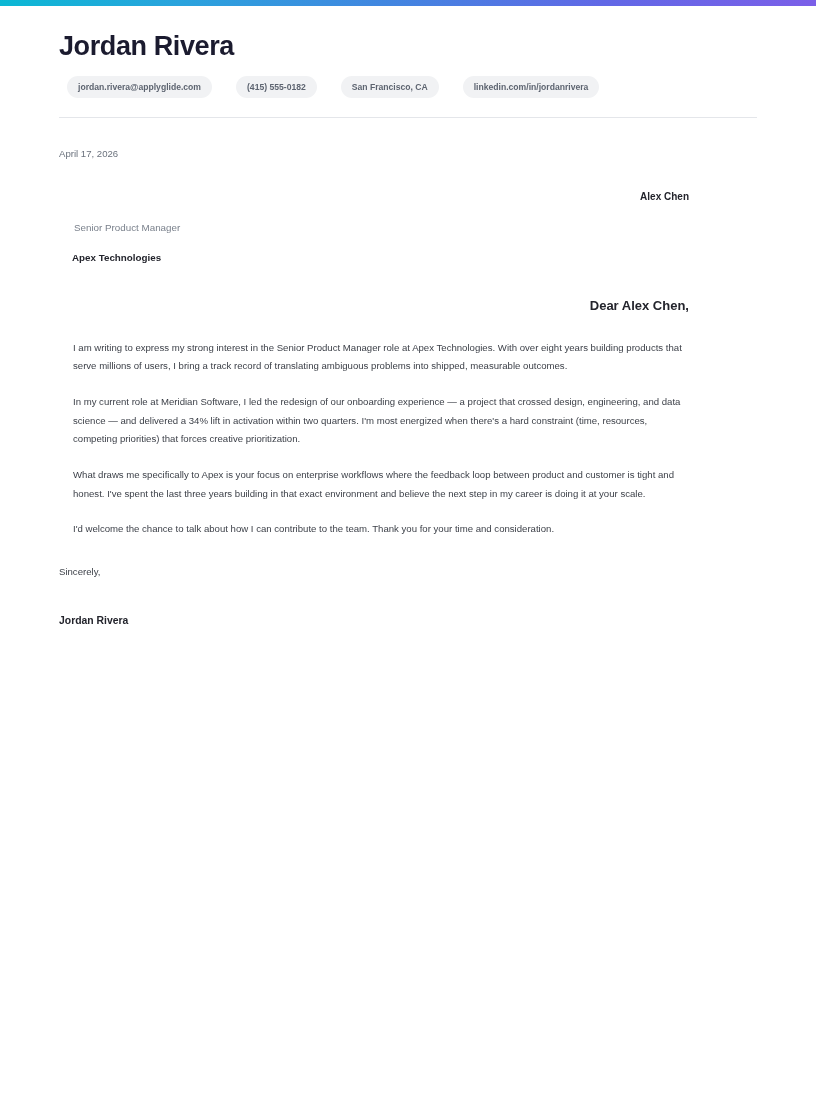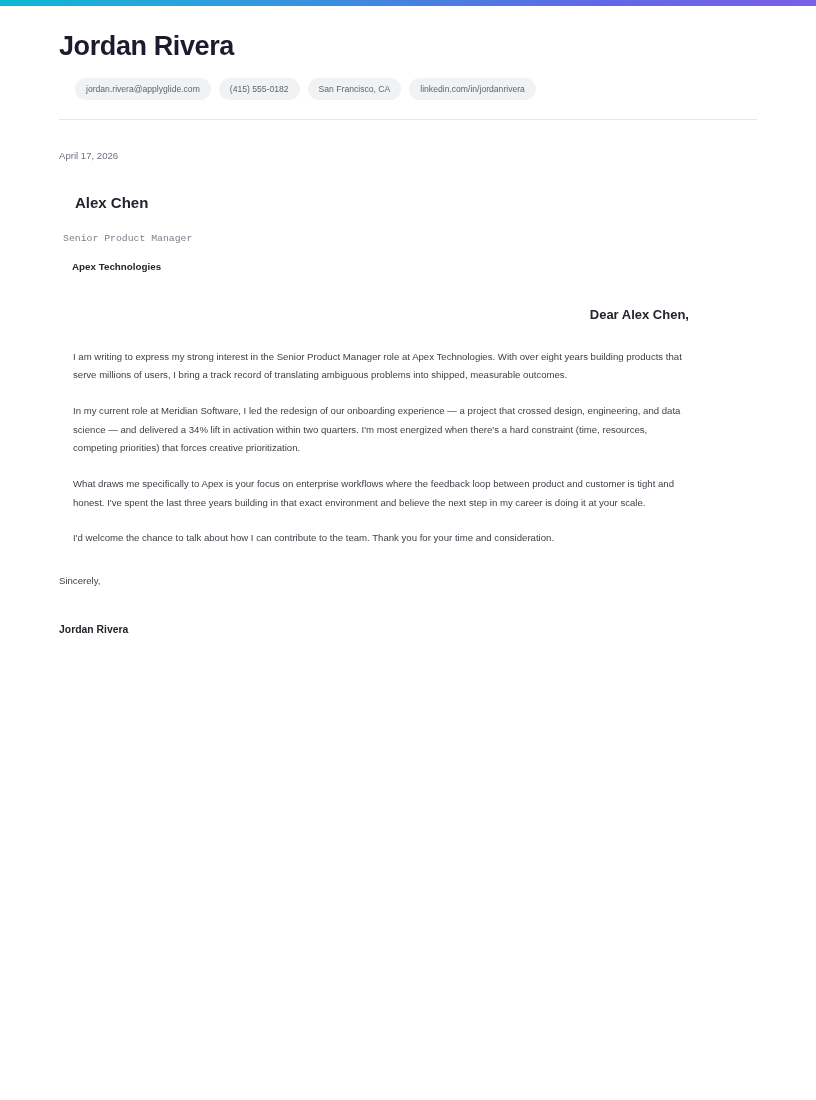--- a/index.html
+++ b/index.html
@@ -49,24 +49,25 @@
     font-size: 27px;
     font-weight: 700;
     color: #1b1b2f;
     letter-spacing: -0.4px;
     line-height: 1.1;
     margin: 0 0 14px 0;
   }
   .contact-row {
     display: flex;
     flex-wrap: wrap;
-    gap: 8px;
-    margin: 16px;
+    gap: 24px;
+    margin: 8px;
     padding: 0;
     list-style: none;
+    font-weight: bold;
   }
   .contact-pill {
     display: inline-block;
     background: #f1f2f4;
     color: #5d6470;
     font-size: 8.6px;
     line-height: 1;
     padding: 7px 11px;
     border-radius: 999px;
     white-space: nowrap;
@@ -88,33 +89,33 @@
     font-size: 9.6px;
     color: #6b727d;
     line-height: 1.4;
     margin: 0 0 28px 0;
   }
 
   .recipient {
     margin: 0 0 30px 0;
   }
   .recipient-name {
-    font-size: 15px;
-    font-weight: 700;
-    color: #23242c;
-    line-height: 1.6;
-    margin: 16px;
+    font-size: 10px;
+    font-weight: 700;
+    color: #23242c;
+    line-height: 1.6;
+    margin: 0;
+    text-align: right;
   }
   .recipient-title {
     font-size: 9.8px;
     font-weight: 400;
     color: #7a818c;
     line-height: 1.6;
-    margin: 4px;
-    font-family: Liberation Mono, monospace;
+    margin: 15px;
   }
   .recipient-company {
     font-size: 9.8px;
     font-weight: 700;
     color: #23242c;
     line-height: 1.6;
     margin: 13px;
   }
 
   .salutation {

